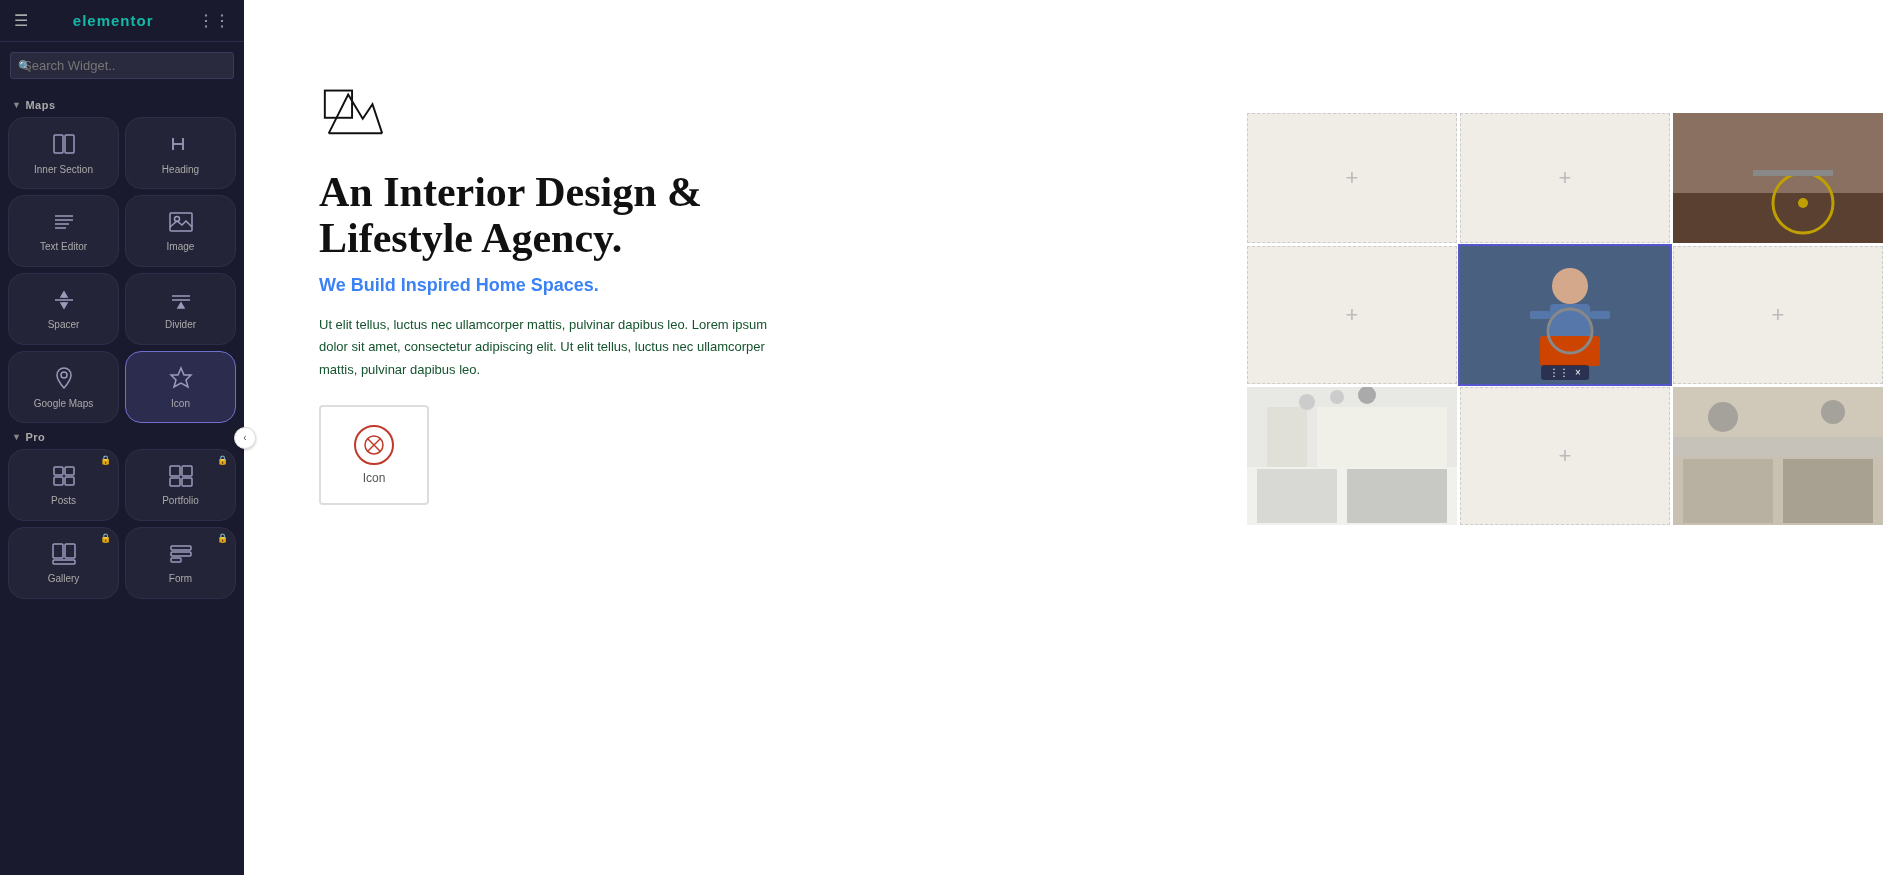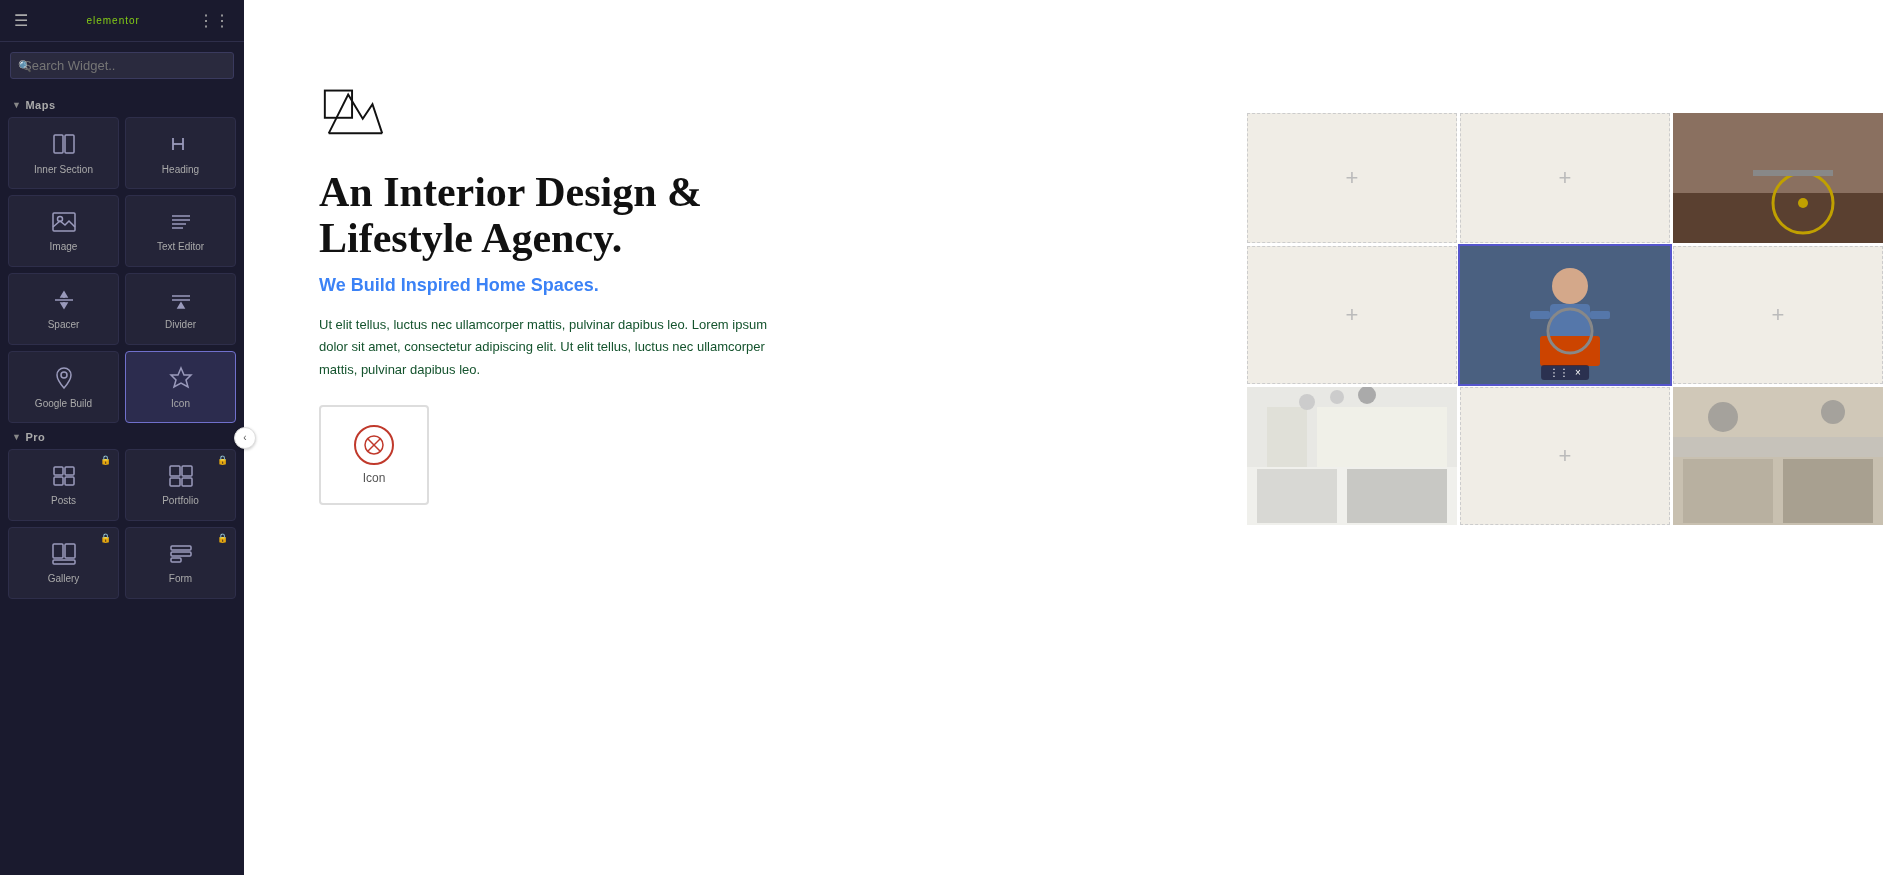--- a/index.html
+++ b/index.html
@@ -18,23 +18,23 @@
     .sidebar-header {
       background: #1a1a2e;
       display: flex;
       align-items: center;
       justify-content: space-between;
       padding: 0 14px;
       height: 42px;
       border-bottom: 1px solid #2e2e4a;
     }
     .sidebar-header-title {
-      color: #84cc16;
-      font-size: 10px;
-      font-weight: 400;
+      color: #14b8a6;
+      font-size: 15px;
+      font-weight: 700;
       letter-spacing: 1px;
     }
     .sidebar-search {
       padding: 10px 10px 6px 10px;
       background: #1a1a2e;
     }
     .sidebar-search input {
       width: 100%;
       background: #2a2a3e;
       border: 1px solid #3a3a5e;
@@ -78,21 +78,21 @@
 
     .widget-grid {
       display: grid;
       grid-template-columns: 1fr 1fr;
       gap: 6px;
       margin-bottom: 8px;
     }
     .widget-item {
       background: #242438;
       border: 1px solid #2e2e4a;
-      border-radius: 4px;
+      border-radius: 16px;
       display: flex;
       flex-direction: column;
       align-items: center;
       justify-content: center;
       padding: 10px 4px 8px 4px;
       cursor: pointer;
       transition: background 0.15s;
       min-height: 72px;
       position: relative;
     }
@@ -323,37 +323,37 @@
             <line x1="4" y1="6" x2="4" y2="18"></line>
             <line x1="4" y1="12" x2="14" y2="12"></line>
             <line x1="14" y1="6" x2="14" y2="18"></line>
           </svg>
         </div>
         <span class="widget-label">Heading</span>
       </div>
       <div class="widget-item">
         <div class="widget-icon">
           <svg width="24" height="22" viewBox="0 0 24 22" fill="none" stroke="#9a9abc" stroke-width="1.5">
-            <rect x="1" y="2" width="22" height="18" rx="1"></rect>
-            <circle cx="8" cy="8" r="2.5"></circle>
-            <polyline points="1,16 8,10 13,14 17,10 23,16"></polyline>
-          </svg>
-        </div>
-        <span class="widget-label">Image</span>
-      </div>
-      <div class="widget-item">
-        <div class="widget-icon">
-          <svg width="24" height="22" viewBox="0 0 24 22" fill="none" stroke="#9a9abc" stroke-width="1.5">
             <line x1="3" y1="5" x2="21" y2="5"></line>
             <line x1="3" y1="9" x2="21" y2="9"></line>
             <line x1="3" y1="13" x2="17" y2="13"></line>
             <line x1="3" y1="17" x2="14" y2="17"></line>
           </svg>
         </div>
         <span class="widget-label">Text Editor</span>
+      </div>
+      <div class="widget-item">
+        <div class="widget-icon">
+          <svg width="24" height="22" viewBox="0 0 24 22" fill="none" stroke="#9a9abc" stroke-width="1.5">
+            <rect x="1" y="2" width="22" height="18" rx="1"></rect>
+            <circle cx="8" cy="8" r="2.5"></circle>
+            <polyline points="1,16 8,10 13,14 17,10 23,16"></polyline>
+          </svg>
+        </div>
+        <span class="widget-label">Image</span>
       </div>
       <div class="widget-item">
         <div class="widget-icon">
           <svg width="24" height="22" viewBox="0 0 24 22" fill="none" stroke="#9a9abc" stroke-width="1.5">
             <line x1="12" y1="3" x2="12" y2="9"></line>
             <polygon points="9,8 12,3 15,8" fill="#9a9abc"></polygon>
             <line x1="12" y1="13" x2="12" y2="19"></line>
             <polygon points="9,14 12,19 15,14" fill="#9a9abc"></polygon>
             <line x1="3" y1="11" x2="21" y2="11"></line>
           </svg>
@@ -370,21 +370,21 @@
         </div>
         <span class="widget-label">Divider</span>
       </div>
       <div class="widget-item">
         <div class="widget-icon">
           <svg width="22" height="24" viewBox="0 0 22 24" fill="none" stroke="#9a9abc" stroke-width="1.5">
             <path d="M11 2 C7,2 4,5 4,9 C4,14 11,22 11,22 C11,22 18,14 18,9 C18,5 15,2 11,2 Z"></path>
             <circle cx="11" cy="9" r="3"></circle>
           </svg>
         </div>
-        <span class="widget-label">Google Build</span>
+        <span class="widget-label">Google Maps</span>
       </div>
       <div class="widget-item selected">
         <div class="widget-icon">
           <svg width="24" height="24" viewBox="0 0 24 24" fill="none" stroke="#9a9abc" stroke-width="1.5">
             <polygon points="12,2 15,9 22,9 17,14 19,21 12,17 5,21 7,14 2,9 9,9"></polygon>
           </svg>
         </div>
         <span class="widget-label">Icon</span>
       </div>
     </div>

